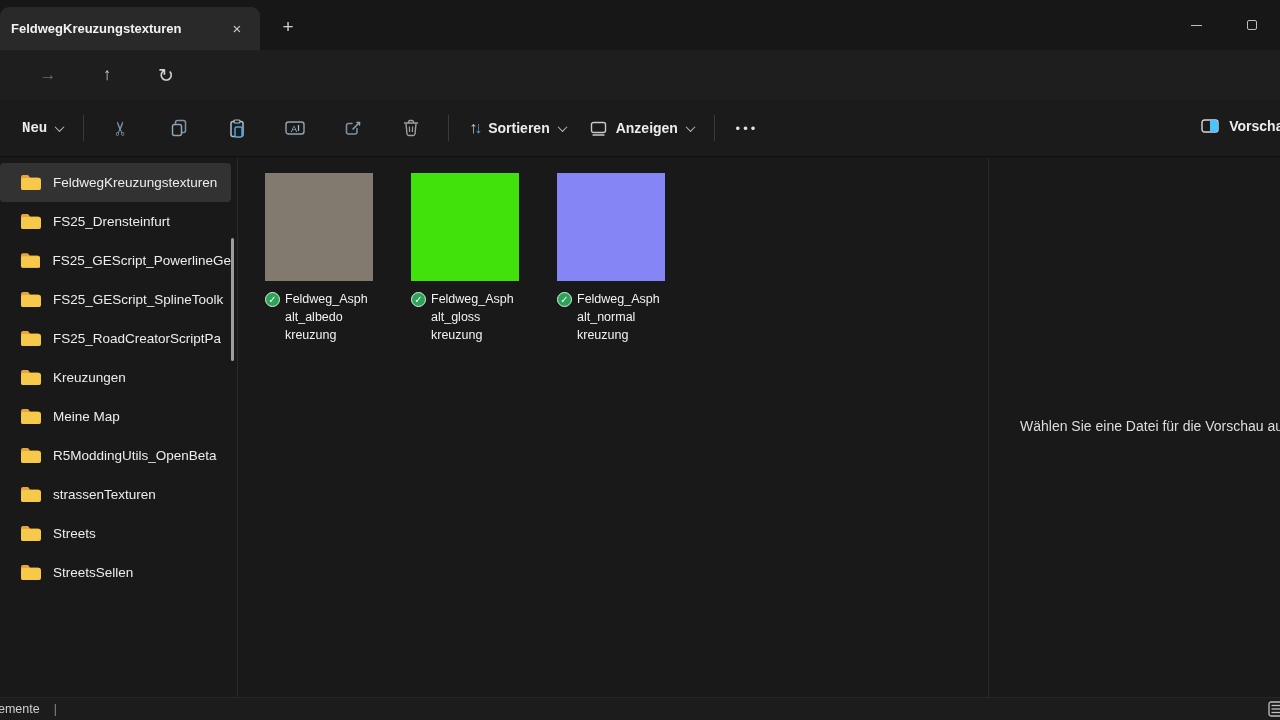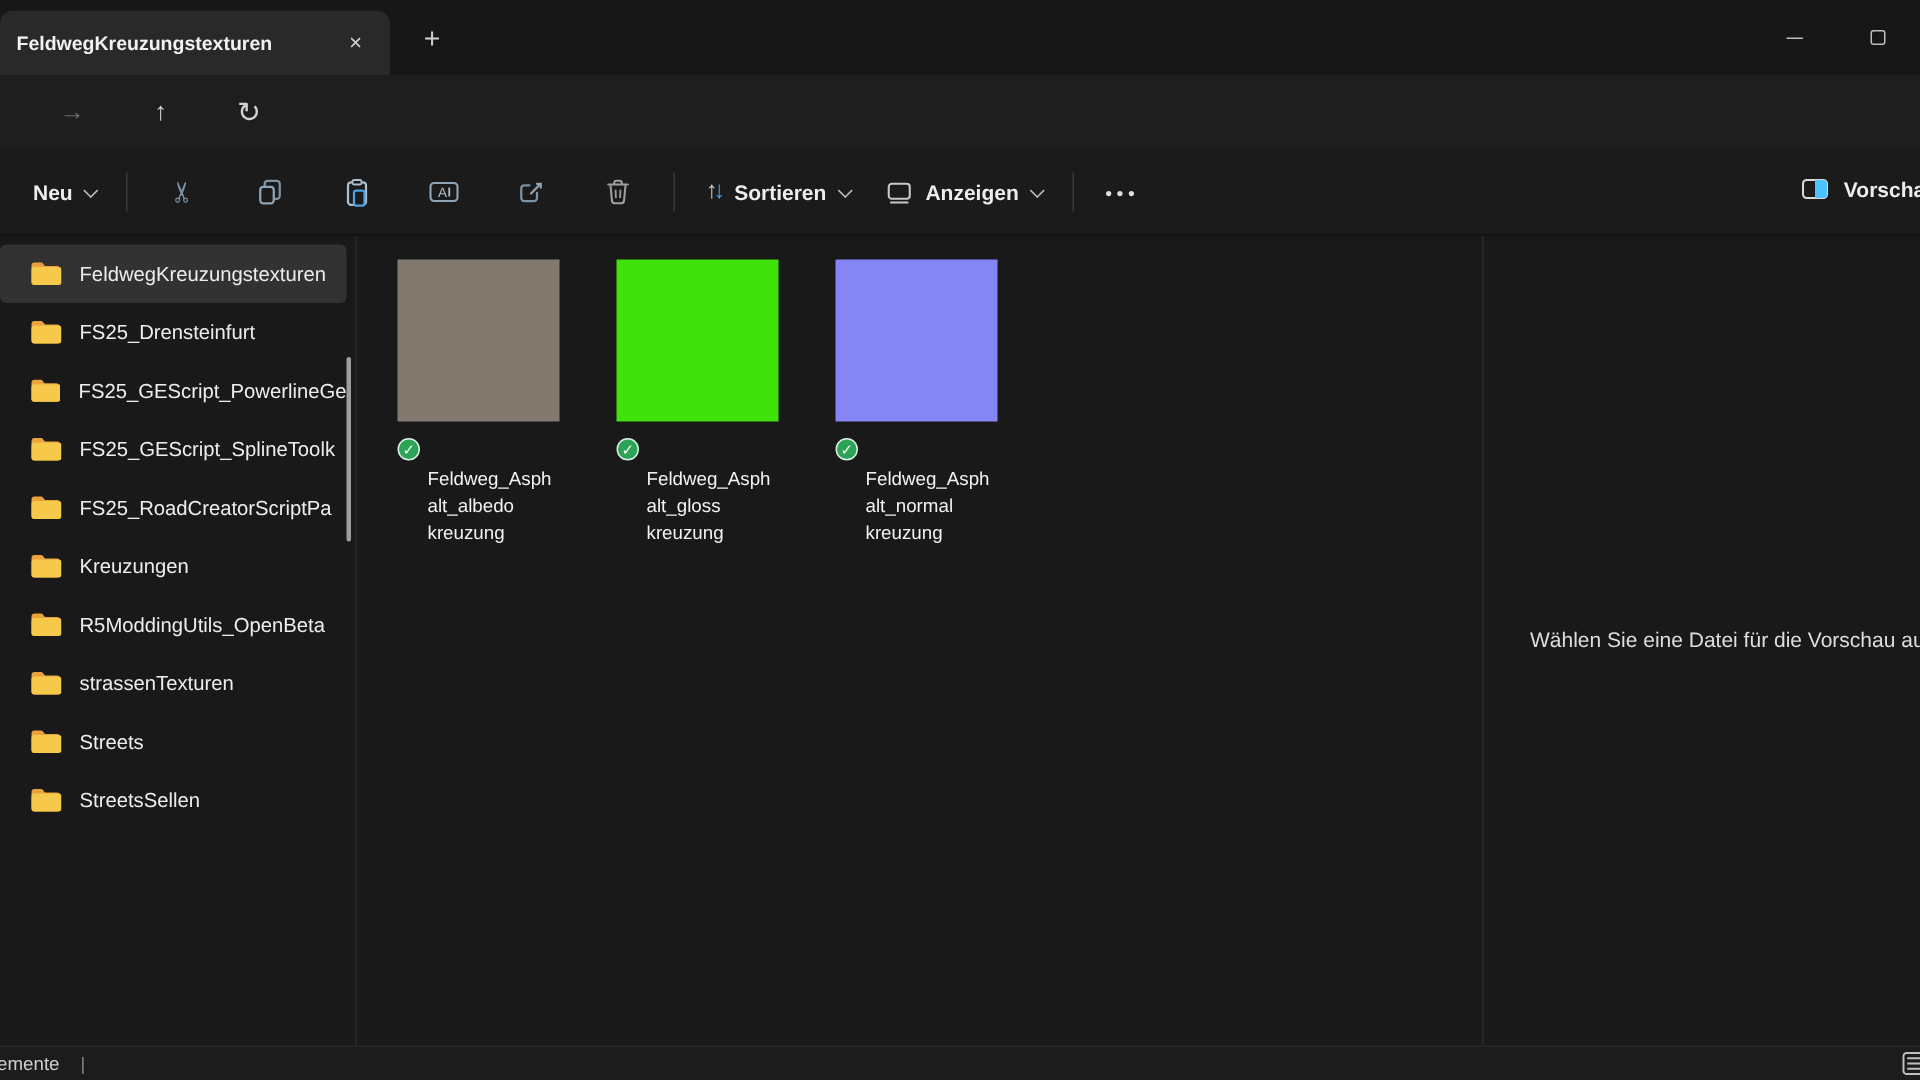--- a/index.html
+++ b/index.html
@@ -72,21 +72,21 @@
     margin:0 6px 0 0; border-radius:4px; white-space:nowrap; overflow:hidden; }
   .side-item.selected { background:#323232; }
   .side-label { font-size:13.5px; color:#ededed; }
   .side-scrollthumb { position:absolute; right:3px; top:80px; width:3px; height:123px;
     background:#9d9d9d; border-radius:2px; }
   .main { flex:1; position:relative; padding:15px 0 0 27px; display:flex; gap:38px;
     align-items:flex-start; }
   .tile { width:108px; }
   .thumb { width:108px; height:108px; }
   .tile-caption { margin-top:9px; display:flex; gap:5px; }
-  .tile-name { font-size:12.5px; line-height:18px; color:#f2f2f2; white-space:pre-line;margin-top:20px; }
+  .tile-name { font-size:12.5px; line-height:18px; color:#f2f2f2; white-space:pre-line; }
   .sync-badge { width:15px; height:15px; border-radius:50%; background:#2ca356; color:#fff;
     display:flex; align-items:center; justify-content:center; font-size:10px; flex:none;
     margin-top:2px; border:1px solid #d9f3e2; }
   .preview-pane { width:292px; border-left:1px solid #2a2a2a; position:relative; overflow:hidden; }
   .preview-msg { position:absolute; top:260px; left:31px; font-size:14px; color:#dedede;
     white-space:nowrap; }
   
   .statusbar { position:absolute; bottom:0; left:0; width:1280px; height:23px; background:#1c1c1c;
     border-top:1px solid #262626; display:flex; align-items:center; }
   .status-text { font-size:12.5px; color:#cfcfcf; margin-left:-2px; }
@@ -135,21 +135,21 @@
     <span class="crumb">FeldwegKreuzungstexturen</span>
   </div>
 
   <div class="searchbox">
     <input type="text" placeholder="FeldwegKreuzungstexturen durch" style="">
   </div>
 </div>
 
 <div class="toolbar">
   <div class="tb-text-btn">
-    <span style="font-weight:600;">Neu</span>
+    <span style="font-weight:600;font-family:Liberation Mono, monospace;">Neu</span>
     <span class="chev"></span>
   </div>
   <div class="tb-divider"></div>
 
   <div class="tb-icon-btn">
     <span class="cut-glyph">✂</span>
   </div>
   <div class="tb-icon-btn">
     <span>
       <svg width="18" height="18" viewBox="0 0 18 18">
@@ -273,20 +273,27 @@
           <path d="M1 6 a2 2 0 0 1 2-2 h16 a2 2 0 0 1 2 2 V14 a2 2 0 0 1-2 2 H3 a2 2 0 0 1-2-2 Z" fill="#f6c94a"></path>
         </svg>
       <span class="side-label">FS25_RoadCreatorScriptPa</span>
     </div>
     <div class="side-item">
       <svg width="21" height="17" viewBox="0 0 21 17">
           <path d="M1 3 a2 2 0 0 1 2-2 h5 l2 2.4 h8 a2 2 0 0 1 2 2 V14 a2 2 0 0 1-2 2 H3 a2 2 0 0 1-2-2 Z" fill="#e8a33d"></path>
           <path d="M1 6 a2 2 0 0 1 2-2 h16 a2 2 0 0 1 2 2 V14 a2 2 0 0 1-2 2 H3 a2 2 0 0 1-2-2 Z" fill="#f6c94a"></path>
         </svg>
       <span class="side-label">Kreuzungen</span>
+    </div>
+    <div class="side-item">
+      <svg width="21" height="17" viewBox="0 0 21 17">
+          <path d="M1 3 a2 2 0 0 1 2-2 h5 l2 2.4 h8 a2 2 0 0 1 2 2 V14 a2 2 0 0 1-2 2 H3 a2 2 0 0 1-2-2 Z" fill="#e8a33d"></path>
+          <path d="M1 6 a2 2 0 0 1 2-2 h16 a2 2 0 0 1 2 2 V14 a2 2 0 0 1-2 2 H3 a2 2 0 0 1-2-2 Z" fill="#f6c94a"></path>
+        </svg>
+      <span class="side-label">Meine Map</span>
     </div>
     <div class="side-item">
       <svg width="21" height="17" viewBox="0 0 21 17">
           <path d="M1 3 a2 2 0 0 1 2-2 h5 l2 2.4 h8 a2 2 0 0 1 2 2 V14 a2 2 0 0 1-2 2 H3 a2 2 0 0 1-2-2 Z" fill="#e8a33d"></path>
           <path d="M1 6 a2 2 0 0 1 2-2 h16 a2 2 0 0 1 2 2 V14 a2 2 0 0 1-2 2 H3 a2 2 0 0 1-2-2 Z" fill="#f6c94a"></path>
         </svg>
       <span class="side-label">R5ModdingUtils_OpenBeta</span>
     </div>
     <div class="side-item">
       <svg width="21" height="17" viewBox="0 0 21 17">

